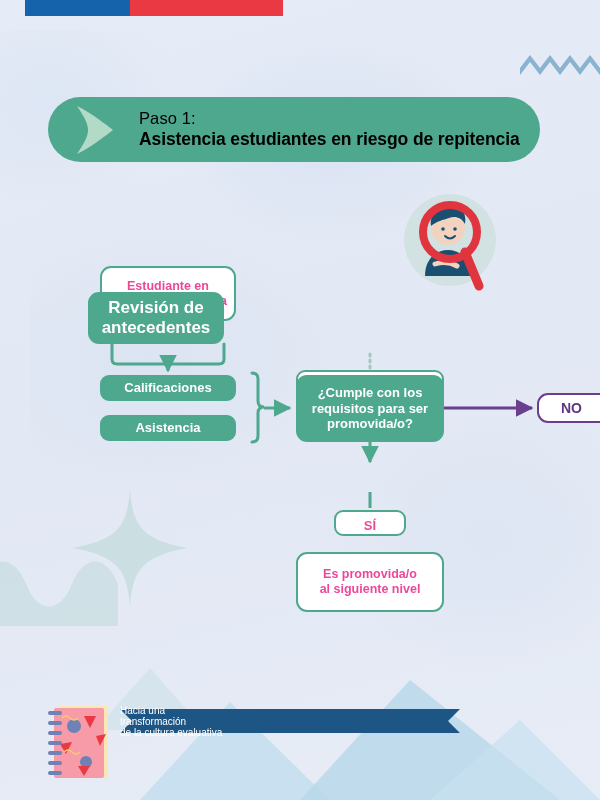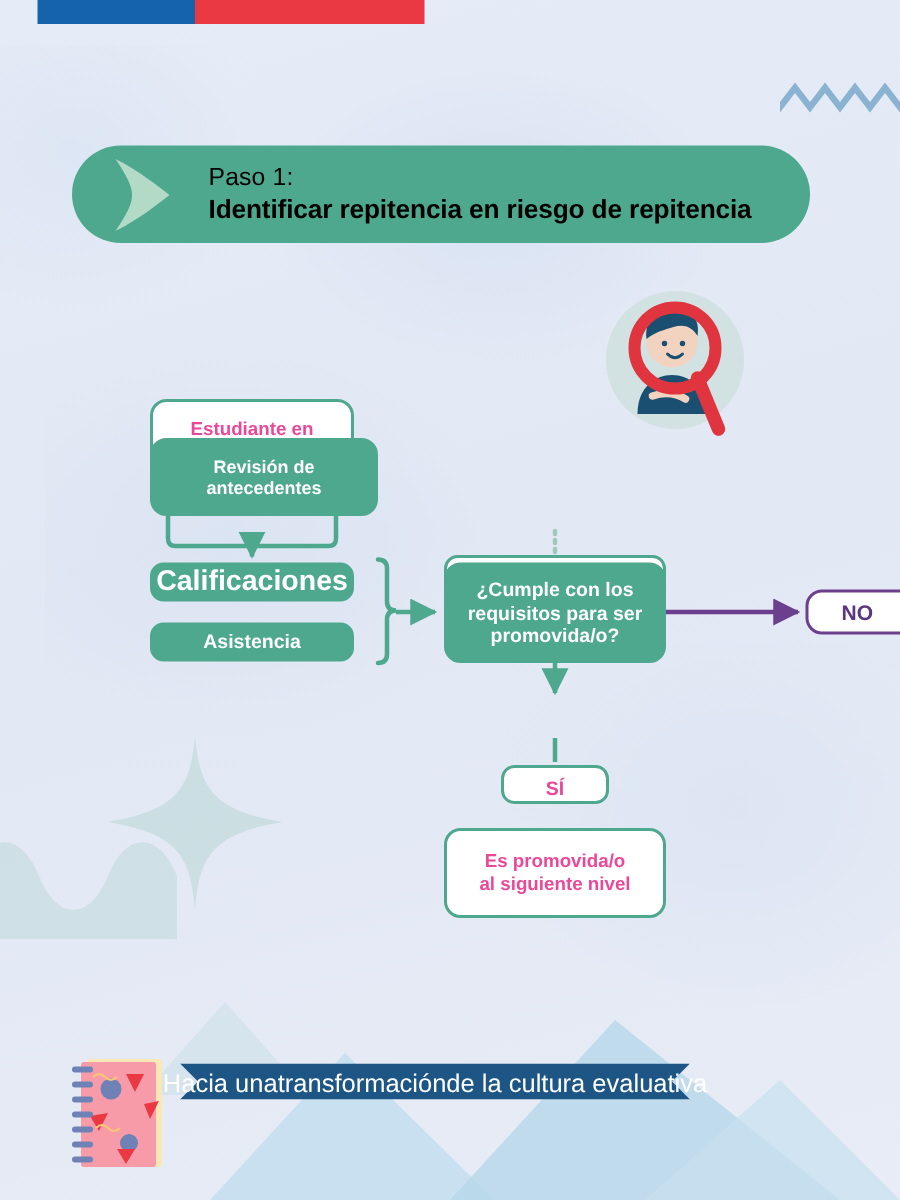--- a/index.html
+++ b/index.html
@@ -52,44 +52,44 @@
     position:absolute;box-sizing:border-box;
     display:flex;align-items:center;justify-content:center;
     text-align:center;border-radius:12px;
     font-weight:700;line-height:1.2;
   }
   .fbox.white{background:#ffffff;border:2px solid #4da88d;color:#ec4899;margin-top:44px;}
   .fbox.green{background:#4da88d;border:2px solid #4da88d;color:#ffffff;}
   .fbox.purple{background:#ffffff;border:2px solid #6b3e8e;color:#5c3680;}
 
   #box-estudiante{left:100px;top:222px;width:136px;height:55px;font-size:12.5px;border-radius:11px;}
-  #box-revision  {left:100px;top:292px;width:152px;height:52px;font-size:12px;border-radius:11px;}
-  #box-calif     {left:100px;top:375px;width:136px;height:26px;font-size:19px;border-radius:9px;text-align:right;}
+  #box-revision  {left:88px;top:292px;width:136px;height:52px;font-size:17px;border-radius:11px;}
+  #box-calif     {left:100px;top:375px;width:136px;height:26px;font-size:13px;border-radius:9px;text-align:right;}
   #box-asist     {left:100px;top:415px;width:136px;height:26px;font-size:13px;border-radius:9px;}
   #box-articulo  {left:296px;top:326px;width:148px;height:26px;font-size:12.5px;border-radius:9px;}
   #box-decision  {left:296px;top:375px;width:148px;height:67px;font-size:13px;border-radius:11px;}
   #box-si        {left:334px;top:466px;width:72px;height:26px;font-size:13px;border-radius:9px;align-items:flex-end;}
   #box-promovida {left:296px;top:508px;width:148px;height:60px;font-size:12.5px;border-radius:11px;}
   #box-no        {left:537px;top:393px;width:85px;height:30px;font-size:14px;border-radius:11px;
                   justify-content:flex-start;padding-left:22px;}
 
   
   .connectors{position:absolute;left:0;top:0;width:600px;height:800px;}
 
   
   .footer{position:absolute;left:0;bottom:0;width:600px;height:140px;overflow:hidden;}
   .footer-mountains{position:absolute;left:0;bottom:0;width:600px;height:140px;}
   .notebook{position:absolute;left:44px;top:704px;width:68px;height:76px;}
   .decreto-wrap{position:absolute;left:120px;top:706px;width:360px;}
   .decreto-title{font-size:31px;font-weight:700;color:#1d5685;letter-spacing:-.6px;line-height:1;
                  font-family:"Liberation Sans",sans-serif;}
   .ribbon{position:relative;margin-top:3px;width:340px;height:24px;}
   .ribbon-text{position:absolute;left:0;top:0;width:340px;height:24px;
-               display:flex;align-items:flex-end;justify-content:center;
-               color:#ffffff;font-size:17px;white-space:nowrap;}
+               display:flex;align-items:flex-start;justify-content:center;
+               color:#ffffff;font-size:10px;white-space:nowrap;flex-direction:column;}
   .ribbon-text b{font-weight:400;}
 </style>
 </head>
 <body>
 
 <div id="page">
 
   <div class="bgdeco blob1"></div>
   <div class="bgdeco blob2"></div>
   <div class="bgdeco blob3"></div>
@@ -115,21 +115,21 @@
     <div class="flag-blue"></div>
     <div class="flag-red"></div>
   </div>
 
   <div class="header-banner">
     <svg class="header-chevron" width="48" height="52" viewBox="0 0 48 52">
       <path d="M4 2 C20 10 32 20 40 26 C32 32 20 42 4 50 C12 38 15 32 15 26 C15 20 12 14 4 2 Z" fill="#b8dbca" opacity="0.95"></path>
     </svg>
     <div class="header-text">
       <div class="header-step">Paso 1:</div>
-      <div class="header-title">Identificar repitencia en riesgo de repitencia</div>
+      <div class="header-title">Asistencia estudiantes en riesgo de repitencia</div>
     </div>
   </div>
 
   <svg class="illus" viewBox="0 0 110 110">
     <circle cx="55" cy="50" r="46" fill="#cfdfdd" opacity="0.85"></circle>
 
     <path d="M30 86 C30 68 42 60 53 60 C64 60 76 68 76 86 Z" fill="#1b4f72"></path>
 
     <circle cx="53" cy="38" r="17" fill="#f2d3c0"></circle>
 

